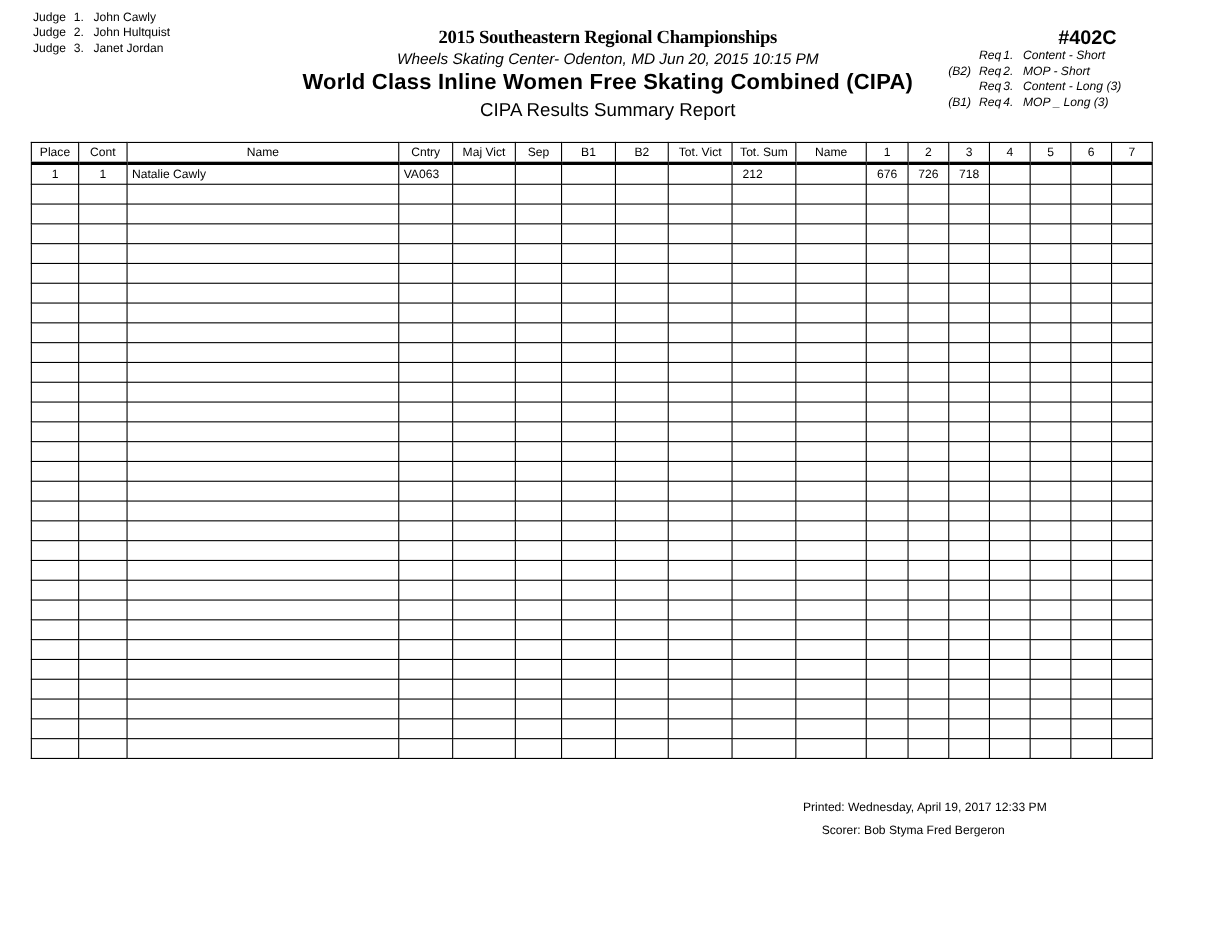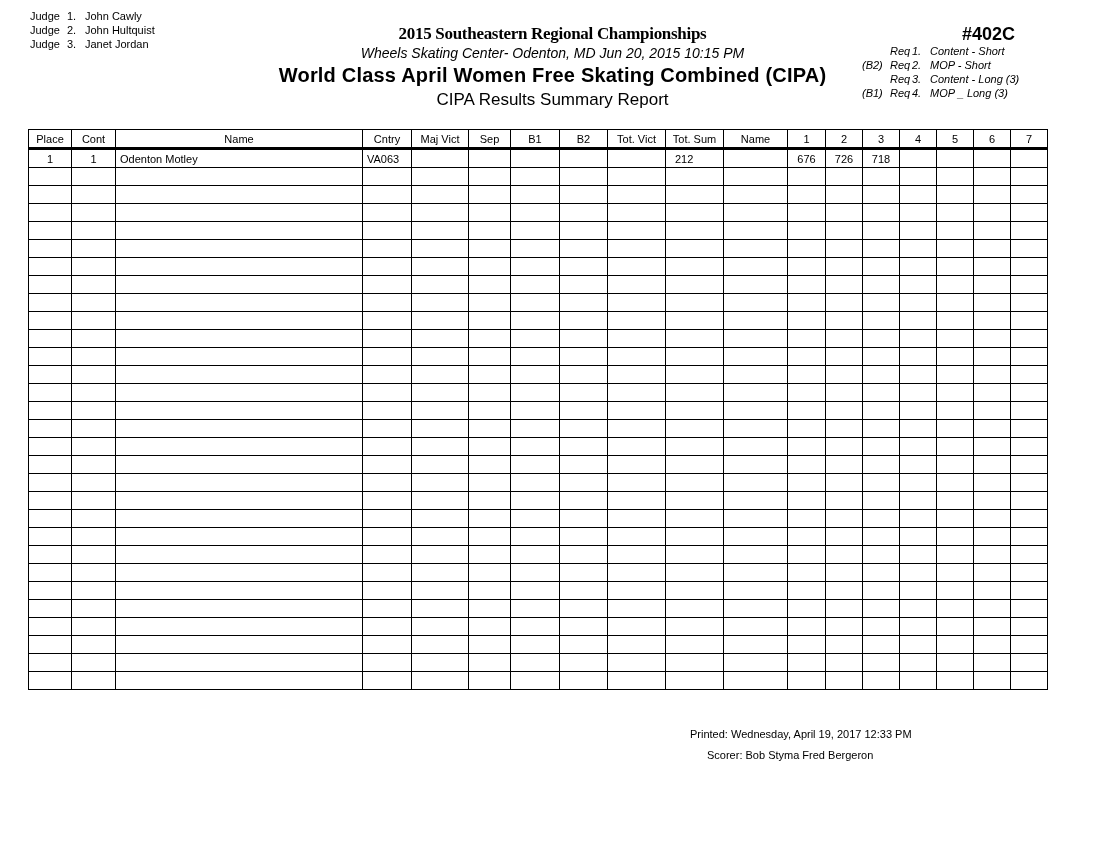--- a/index.html
+++ b/index.html
@@ -22,36 +22,36 @@
   .reqs .lbl { width: 22px; }
   .reqs .num { width: 18px; }
 
   table.grid { position: absolute; left: 28px; top: 129px; border-collapse: collapse;
                table-layout: fixed; font-size: 11px; }
   table.grid th, table.grid td { border: 1.5px solid #000; height: 17px; padding: 0 4px;
                white-space: nowrap; overflow: hidden; font-weight: normal; }
   table.grid thead th { border-bottom: 3px solid #000; height: 17px; text-align: center; }
   table.grid th.c, table.grid td.c { text-align: center; }
   table.grid td.r { text-align: center; }
-  .footer { left: 690px; font-size: 11px; }
+  .footer { left: 730px; font-size: 11px; }
   .f1 { top: 728px; }
   .f2 { top: 749px; margin-left: 17px; }
 </style>
 </head>
 <body>
 
 <div class="abs judges">
   <div class="row"><span class="lbl">Judge</span><span class="num">1.</span><span>John Cawly</span></div>
   <div class="row"><span class="lbl">Judge</span><span class="num">2.</span><span>John Hultquist</span></div>
   <div class="row"><span class="lbl">Judge</span><span class="num">3.</span><span>Janet Jordan</span></div>
 </div>
 
 <div class="abs title t1">2015 Southeastern Regional Championships</div>
 <div class="abs title t2">Wheels Skating Center- Odenton, MD  Jun 20, 2015  10:15 PM</div>
-<div class="abs title t3">World Class April Women Free Skating Combined (CIPA)</div>
+<div class="abs title t3">World Class Inline Women Free Skating Combined (CIPA)</div>
 <div class="abs title t4">CIPA Results Summary Report</div>
 <div class="abs eventno">#402C</div>
 
 <div class="abs reqs">
   <div class="row"><span class="pre"></span><span class="lbl">Req</span><span class="num">1.</span><span>Content - Short</span></div>
   <div class="row"><span class="pre">(B2)</span><span class="lbl">Req</span><span class="num">2.</span><span>MOP - Short</span></div>
   <div class="row"><span class="pre"></span><span class="lbl">Req</span><span class="num">3.</span><span>Content - Long (3)</span></div>
   <div class="row"><span class="pre">(B1)</span><span class="lbl">Req</span><span class="num">4.</span><span>MOP _ Long (3)</span></div>
 </div>
 
@@ -95,21 +95,21 @@
       <th class="c">4</th>
       <th class="c">5</th>
       <th class="c">6</th>
       <th class="c">7</th>
     </tr>
   </thead>
   <tbody id="tbody">
     <tr>
       <td class="c">1</td>
       <td class="c">1</td>
-      <td>Odenton Motley</td>
+      <td>Natalie Cawly</td>
       <td>VA063</td>
       <td></td>
       <td></td>
       <td></td>
       <td></td>
       <td></td>
       <td style="padding-left:9px">212</td>
       <td></td>
       <td class="r">676</td>
       <td class="r">726</td>

